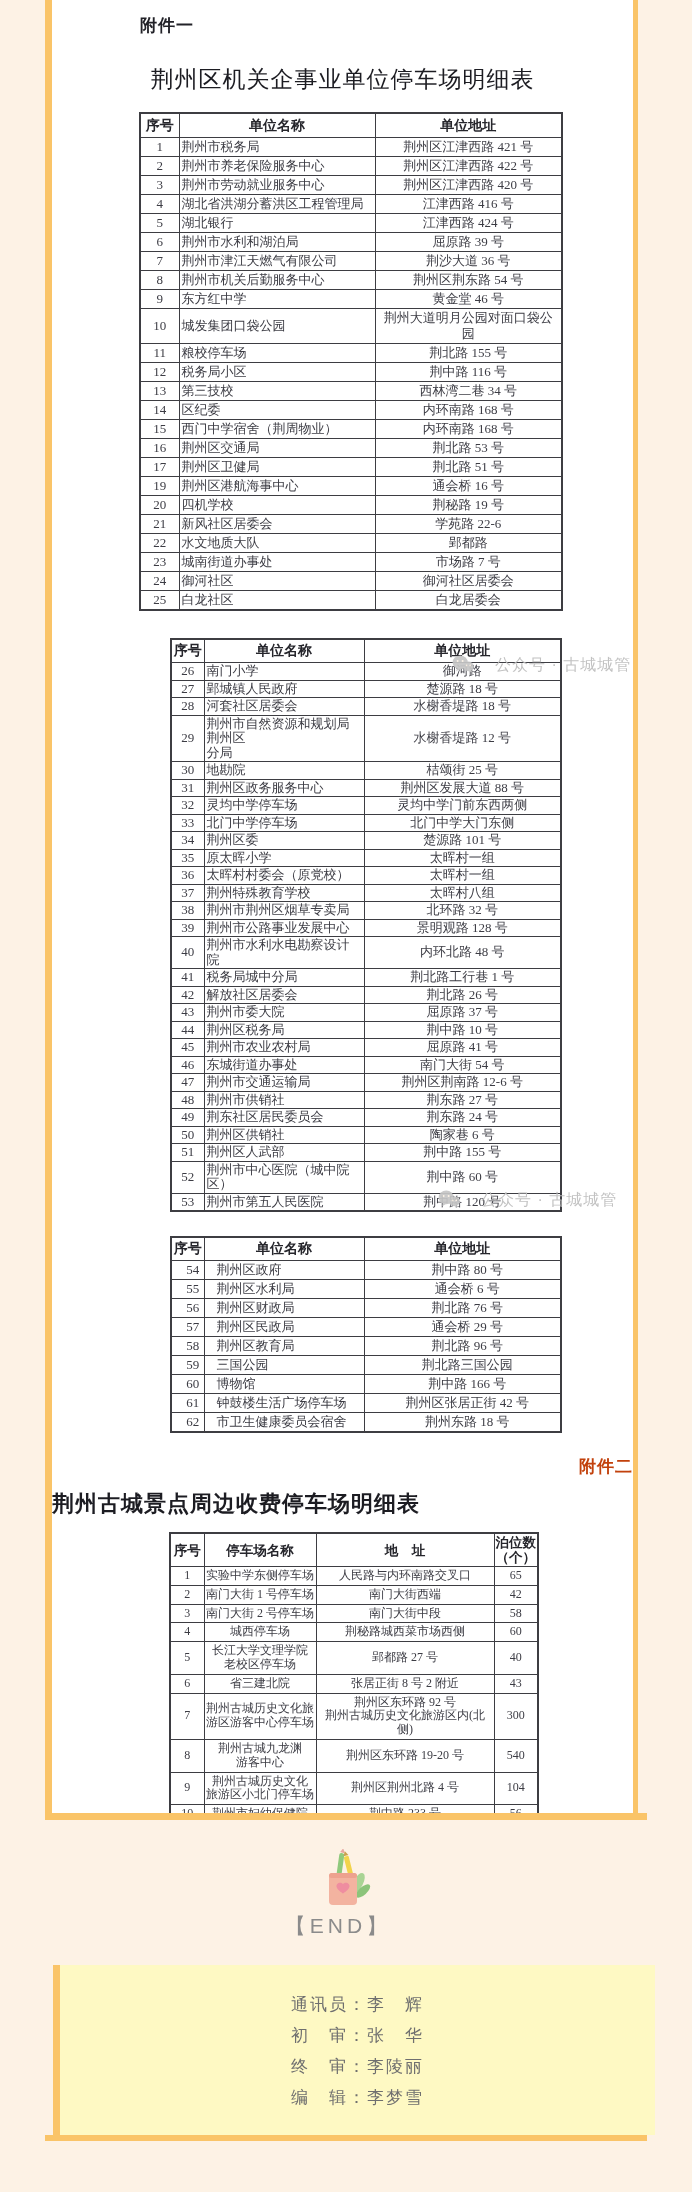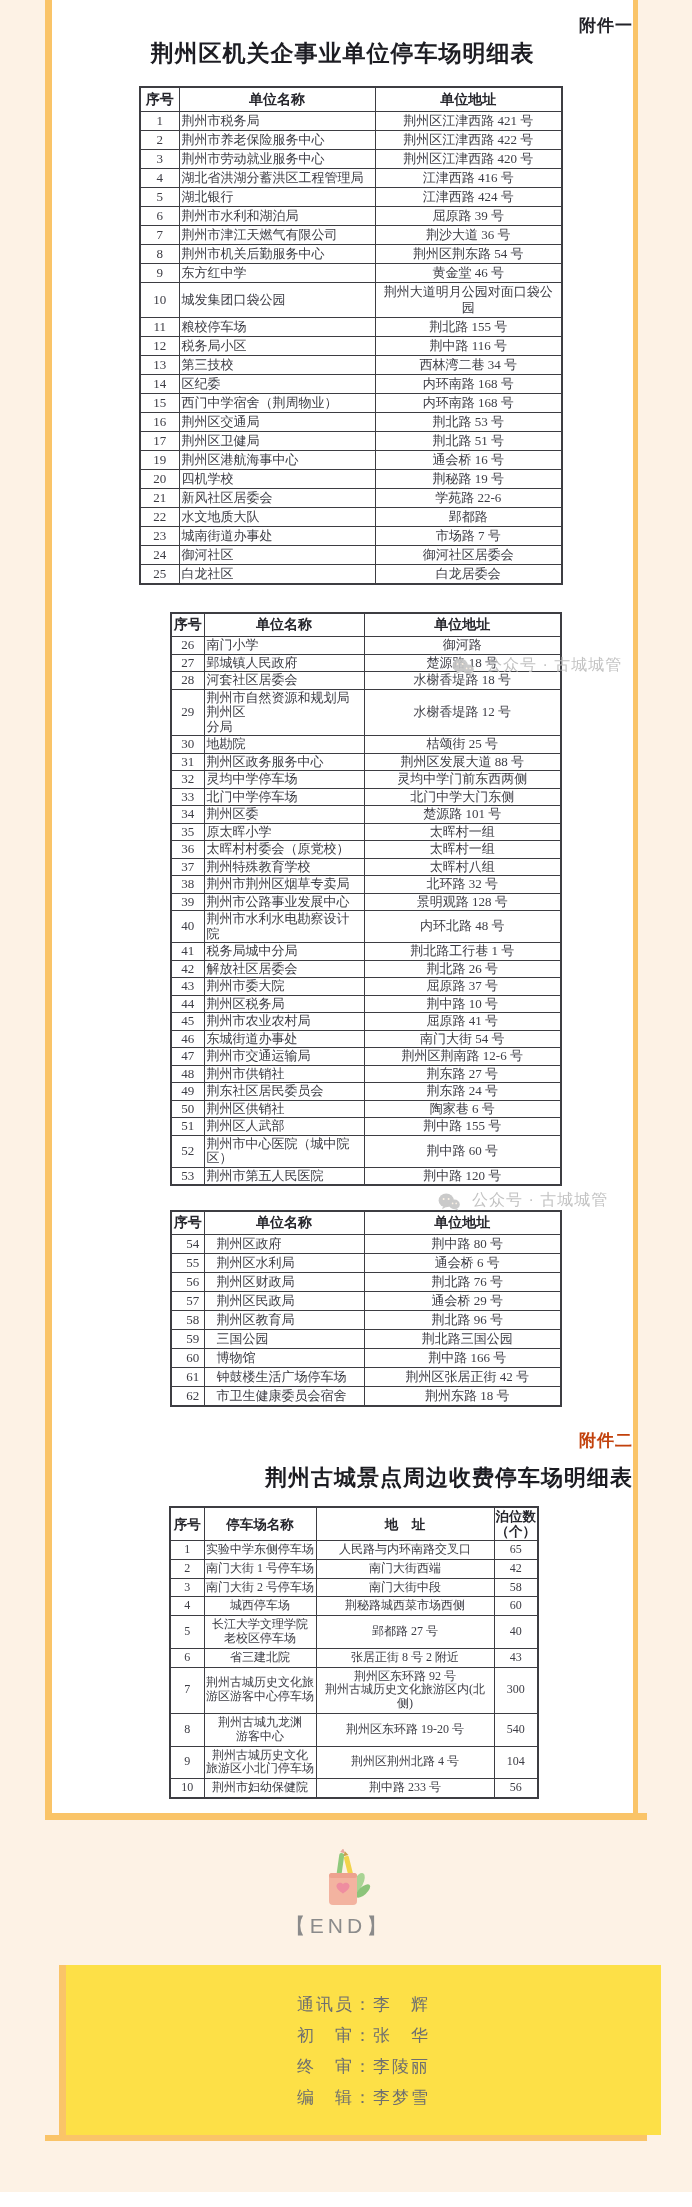--- a/index.html
+++ b/index.html
@@ -11,24 +11,24 @@
   }
   
   .main-card{
     position:absolute;left:45px;top:0;width:581px;height:1813px;
     background:#ffffff;
     border-left:7px solid #fac468;border-right:5px solid #fac468;
     overflow:hidden;z-index:1;
   }
   .main-bottom-bar{position:absolute;left:45px;top:1813px;width:602px;height:7px;background:#fac468;z-index:1;}
   
-  .att-label{font-size:17px;font-weight:bold;color:#222228;margin:14px 0 0 88px;letter-spacing:1px;text-align:right;}
+  .att-label{font-size:17px;font-weight:bold;color:#222228;margin:14px 0 0 88px;letter-spacing:1px;}
   .att-label2{font-size:17px;font-weight:bold;color:#c2410c;margin:22px 0 0 118px;letter-spacing:1px;text-align:right;}
-  .doc-title{font-size:23px;font-weight:bold;color:#1c1c22;text-align:center;margin-top:1px;letter-spacing:1px;}
-  .doc-title2{font-size:22px;font-weight:bold;color:#1c1c22;text-align:right;margin-top:11px;letter-spacing:1px;}
+  .doc-title{font-size:23px;font-weight:normal;color:#1c1c22;text-align:center;margin-top:27px;letter-spacing:1px;}
+  .doc-title2{font-size:22px;font-weight:bold;color:#1c1c22;text-align:left;margin-top:11px;letter-spacing:1px;}
   
   table{border-collapse:collapse;table-layout:fixed;}
   table, th, td{border:1px solid #3d3d42;}
   table{border-width:2px;}
   th{font-size:14px;font-weight:bold;color:#26262c;text-align:center;white-space:pre-line;}
   td{color:#3c3c44;white-space:pre-line;overflow:hidden;}
   td.idx, td.addr, td.center{text-align:center;}
   td.nm{text-align:left;padding-left:8px;}
   .t1{margin:17px 0 0 87px;width:422px;}
   .t1 th{height:21px;}
@@ -36,37 +36,37 @@
   .t2{margin:27px 0 0 118px;width:390px;}
   .t3{margin:24px 0 0 118px;width:390px;}
   .t2 td,.t3 td{font-size:13px;line-height:14.5px;padding:1px 2px;}
   .t2 th,.t3 th{height:20px;}
   .t3 td{line-height:16px;padding-left:12px;}
   .t4{margin:13px 0 0 117px;width:368px;}
   .t4 th{height:15px;line-height:15px;font-size:13.5px;padding:1px 0;}
   .t4 td{font-size:12px;line-height:13.8px;padding:2px 1px;text-align:center;}
   
   .watermark{
-    position:absolute;z-index:3;display:flex;align-items:flex-end;gap:12px;
+    position:absolute;z-index:3;display:flex;align-items:flex-start;gap:21px;
     color:#bdbdbd;font-size:16px;font-family:"Liberation Sans","DejaVu Sans",sans-serif;
     letter-spacing:1px;opacity:.92;white-space:nowrap;
   }
   .wm1{left:452px;top:655px;}
   .wm2{left:438px;top:1190px;}
   
   .end-icon{position:absolute;left:317px;top:1849px;z-index:2;}
   .end-text{
     position:absolute;left:0;top:1912px;width:676px;text-align:center;
     color:#8b8b8b;font-size:21px;letter-spacing:4px;
     font-family:"Liberation Sans","DejaVu Sans",sans-serif;z-index:2;
   }
   
   .credits-card{
-    position:absolute;left:59px;top:1965px;width:595px;height:170px;
-    background:#fde047;border-left:7px solid #fac468;z-index:1;text-align:center;
+    position:absolute;left:53px;top:1965px;width:595px;height:170px;
+    background:#fef9c3;border-left:7px solid #fac468;z-index:1;text-align:center;
   }
   .credits-inner{display:inline-block;text-align:left;margin-top:24px;}
   .credit-line{
     font-size:17px;color:#6f6f6f;line-height:31px;letter-spacing:2px;
     font-family:"Liberation Sans","DejaVu Sans",sans-serif;
   }
   .credits-bottom-bar{position:absolute;left:45px;top:2135px;width:602px;height:6px;background:#fac468;z-index:1;}
   .bottom-white{position:absolute;left:0;top:2192px;width:692px;height:15px;background:#ffffff;}
 </style>
 </head>

